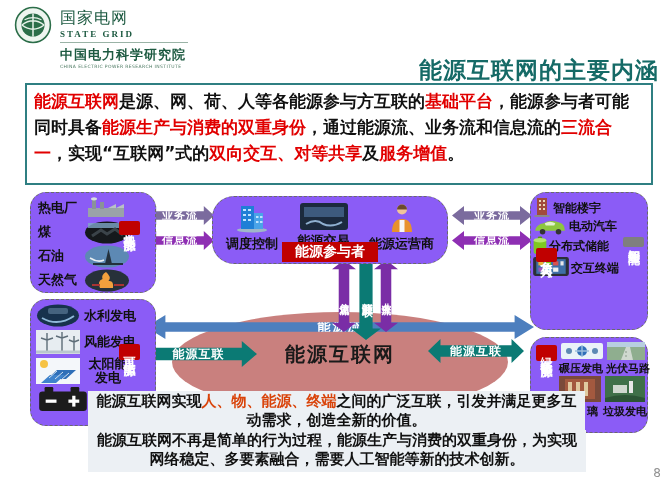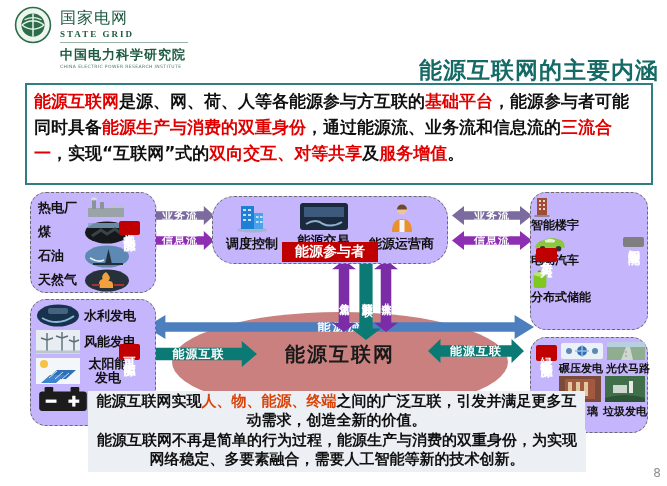--- a/index.html
+++ b/index.html
@@ -15,21 +15,21 @@
   .inst-cn { font-size:13px; font-weight:bold; color:#1d5a41; letter-spacing:1px; }
   .inst-en { font-size:4.5px; color:#4d7a63; letter-spacing:0.4px; }
   .slide-title { position:absolute; right:8px; top:27px; font-size:23px; font-weight:bold; color:#156a66; letter-spacing:1px;margin-top:28px; }
 
   
   .intro { position:absolute; left:25px; top:83px; width:628px; height:102px; border:2px solid #2f7f82; background:#fff;
            padding:3px 7px; font-size:17px; font-weight:bold; color:#111; line-height:26px; }
   .intro .rd { color:#e10000; }
 
   
-  .dbox { position:absolute; background:#c4b5fd; border:1.5px dashed #6a6a6a; border-radius:16px; z-index:4; }
+  .dbox { position:absolute; background:#8b5cf6; border:1.5px dashed #6a6a6a; border-radius:16px; z-index:4; }
   .box-lt { left:30px; top:192px; width:126px; height:101px; padding-top:3px; }
   .box-lb { left:30px; top:299px; width:126px; height:127px; padding-top:4px; }
   .box-c  { left:212px; top:196px; width:236px; height:68px; border-radius:22px; }
   .box-rt { left:530px; top:192px; width:118px; height:138px; padding-top:4px; }
   .box-rb { left:530px; top:337px; width:118px; height:96px; }
 
   .vtag { position:absolute; writing-mode:vertical-rl; text-orientation:upright; background:#c00000; color:#fff;
           font-weight:bold; font-size:12px; line-height:1.05; padding:3px 4px; letter-spacing:2px; border-radius:2px; text-align:center; }
   .vtag.gray { background:#7f7f7f; letter-spacing:1px; }
 
@@ -38,21 +38,21 @@
   .lb-row { display:flex; align-items:center; gap:4px; padding-left:5px; margin-bottom:3px; }
   .lb-row .lbl { font-weight:bold; font-size:13px; color:#111; line-height:14px; }
   .thumb { flex:none; display:block; }
 
   .cb-items { display:flex; justify-content:space-between; padding:6px 13px 0; }
   .cb-col { display:flex; flex-direction:column; align-items:center; }
   .cb-col .lbl { font-weight:bold; font-size:13px; color:#111; margin-top:2px; white-space:nowrap; }
   .banner { position:absolute; left:50%; bottom:1px; transform:translateX(-50%); background:#c00000; color:#fff;
             font-size:14px; font-weight:bold; padding:1px 13px; white-space:nowrap; z-index:5; }
 
-  .rt-item { display:flex; flex-direction:column; align-items:flex-start; margin-bottom:1px; }
+  .rt-item { display:flex; flex-direction:row; align-items:flex-end; margin-bottom:1px; }
   .rt-item .lbl { font-weight:bold; font-size:12px; color:#111; white-space:nowrap; }
 
   .rb-lbl { position:absolute; font-weight:bold; font-size:11px; color:#111; white-space:nowrap; }
 
   
   .arrow-h { position:absolute; display:flex; align-items:center; justify-content:center; z-index:4;
              clip-path:polygon(0 50%, 15% 0, 15% 28%, 85% 28%, 85% 0, 100% 50%, 85% 100%, 85% 72%, 15% 72%, 15% 100%); }
   .arrow-h span { color:#fff; font-weight:bold; font-size:11px; letter-spacing:1px; }
   .a-biz  { background:#7b6b9e; }
   .a-info { background:#8e2fb3; }
@@ -297,20 +297,36 @@
       <span class="lbl">电动汽车</span>
     </div>
     <div class="rt-item">
       <svg width="18" height="19" viewBox="0 0 16 18">
         <rect x="6" y="0.5" width="4" height="3" rx="1" fill="#5a9b12"></rect>
         <rect x="2" y="3" width="12" height="14" rx="2.5" fill="#7ec820"></rect>
         <ellipse cx="8" cy="4" rx="6" ry="2.2" fill="#b5e570"></ellipse>
       </svg>
       <span class="lbl">分布式储能</span>
     </div>
+    <div class="rt-item">
+      <svg width="40" height="21" viewBox="0 0 36 20">
+        <rect x="1" y="1" width="34" height="18" rx="2" fill="#2b2f36"></rect>
+        <rect x="4" y="3" width="28" height="14" fill="#3f6fa8"></rect>
+        <g>
+          <rect x="6" y="5" width="5" height="4" fill="#e8b33a"></rect>
+            <rect x="13" y="5" width="5" height="4" fill="#7ec820"></rect>
+          <rect x="20" y="5" width="5" height="4" fill="#d9534f"></rect>
+            <rect x="27" y="5" width="3" height="4" fill="#e8e8e8"></rect>
+          <rect x="6" y="11" width="5" height="4" fill="#9b59b6"></rect>
+            <rect x="13" y="11" width="5" height="4" fill="#5bc0de"></rect>
+          <rect x="20" y="11" width="5" height="4" fill="#f0f0f0"></rect>
+        </g>
+      </svg>
+      <span class="lbl">交互终端</span>
+    </div>
     <div class="vtag" style="left:5px; top:55px;">负荷与人</div>
     <div class="vtag gray" style="right:3px; top:44px;">智能用能</div>
   </div>
 
   <div class="dbox box-rb">
     <svg style="position:absolute; left:30px; top:5px;" width="42" height="16" viewBox="0 0 42 16">
       <rect width="42" height="16" rx="2" fill="#eaf2f8"></rect>
       <circle cx="8" cy="8" r="3" fill="#5d89b4"></circle>
         <circle cx="34" cy="8" r="3" fill="#5d89b4"></circle>
       <circle cx="21" cy="8" r="5" fill="#2f6fb8"></circle>

